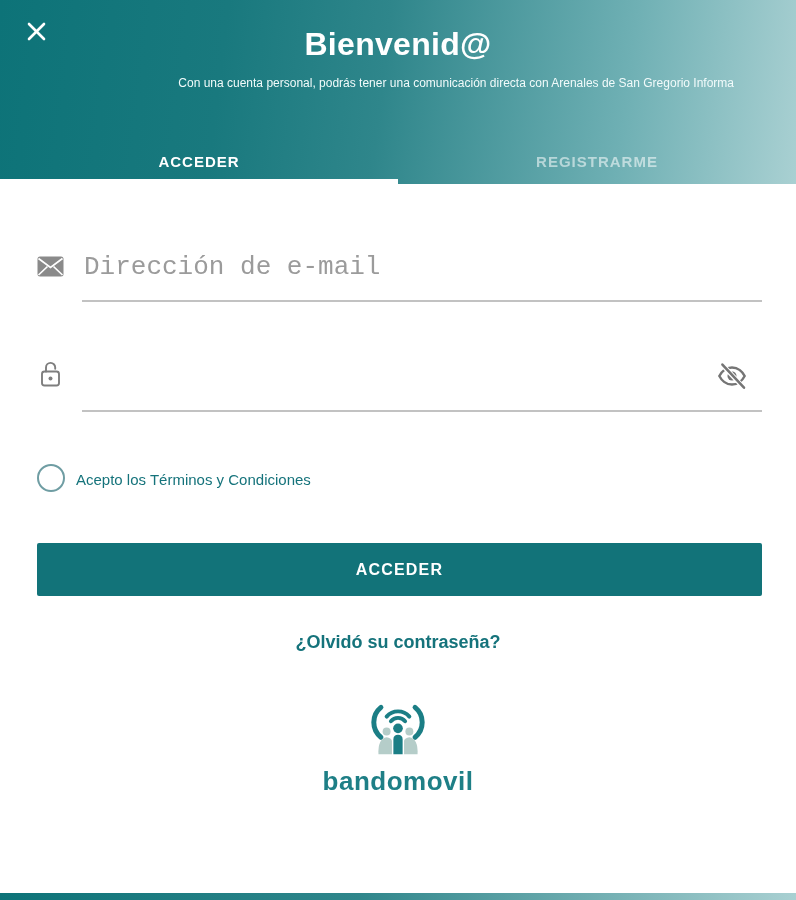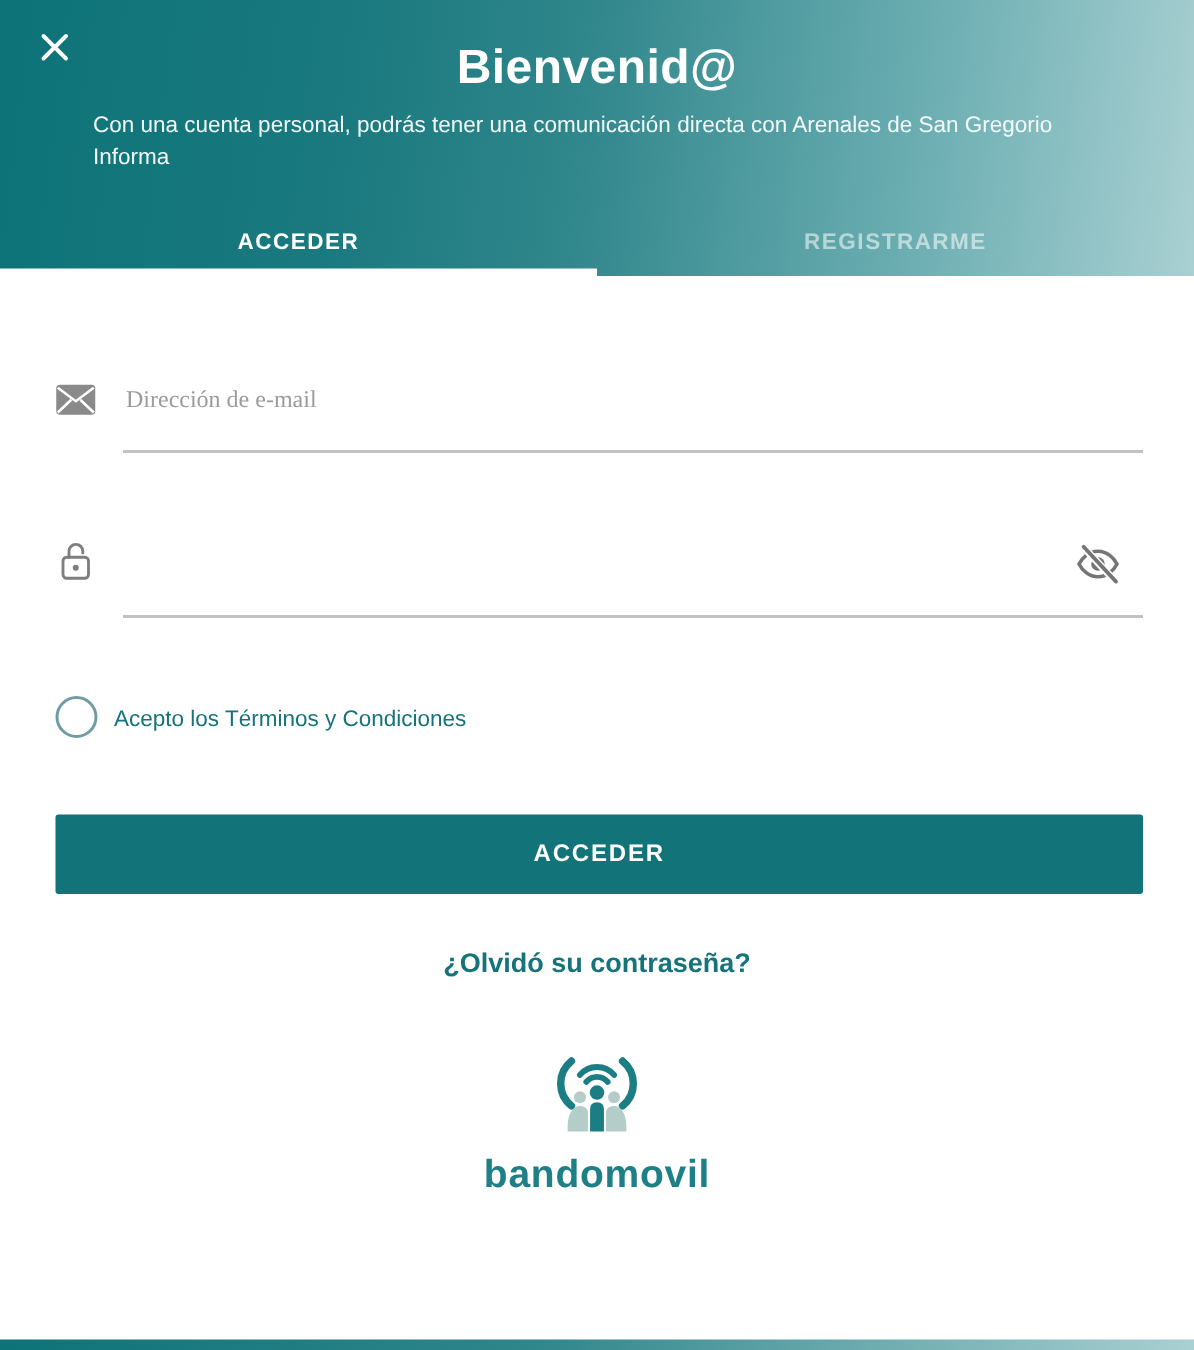--- a/index.html
+++ b/index.html
@@ -19,21 +19,21 @@
     background:transparent; border:none; cursor:pointer; padding:4px;
   }
   .close-btn svg { display:block; }
   .hdr-title {
     position:absolute; top:26px; left:0; width:100%;
     text-align:center; color:#ffffff; font-size:32px; font-weight:bold;
     letter-spacing:0.3px;
   }
   .hdr-sub {
     position:absolute; top:73px; left:50%; transform:translateX(-50%);
-    width:672px; text-align:left; color:#f2fbfb; font-size:15px;
+    width:672px; text-align:right; color:#f2fbfb; font-size:12px;
     line-height:21px; font-weight:500;
   }
   .tabs {
     position:absolute; bottom:0; left:0; width:100%; height:46px;
     display:flex;
   }
   .tab {
     flex:1 1 50%; display:flex; align-items:center; justify-content:center;
     background:transparent; border:none; cursor:pointer;
     font-family:"Liberation Sans",sans-serif;
@@ -41,21 +41,21 @@
   }
   .tab.inactive { color:rgba(255,255,255,0.55);text-align:center; }
   .tab-indicator {
     position:absolute; bottom:0; left:0; width:398px; height:5px;
     background:#ffffff;
   }
   
   .field-icon { position:absolute; }
   .txt-input {
     position:absolute; border:none; outline:none; background:transparent;
-    font-family:Liberation Serif, serif; font-size:16px; color:#a16207;
+    font-family:Liberation Mono, monospace; font-size:26px; color:#a16207;
   }
   .txt-input::placeholder { color:#9b9b9b; opacity:1; }
   .underline {
     position:absolute; left:82px; width:680px; height:2px; background:#c2c2c2;
   }
   .eye-btn {
     position:absolute; top:358px; left:712px; width:40px; height:38px;
     background:transparent; border:none; cursor:pointer;
   }
   .terms-check {

